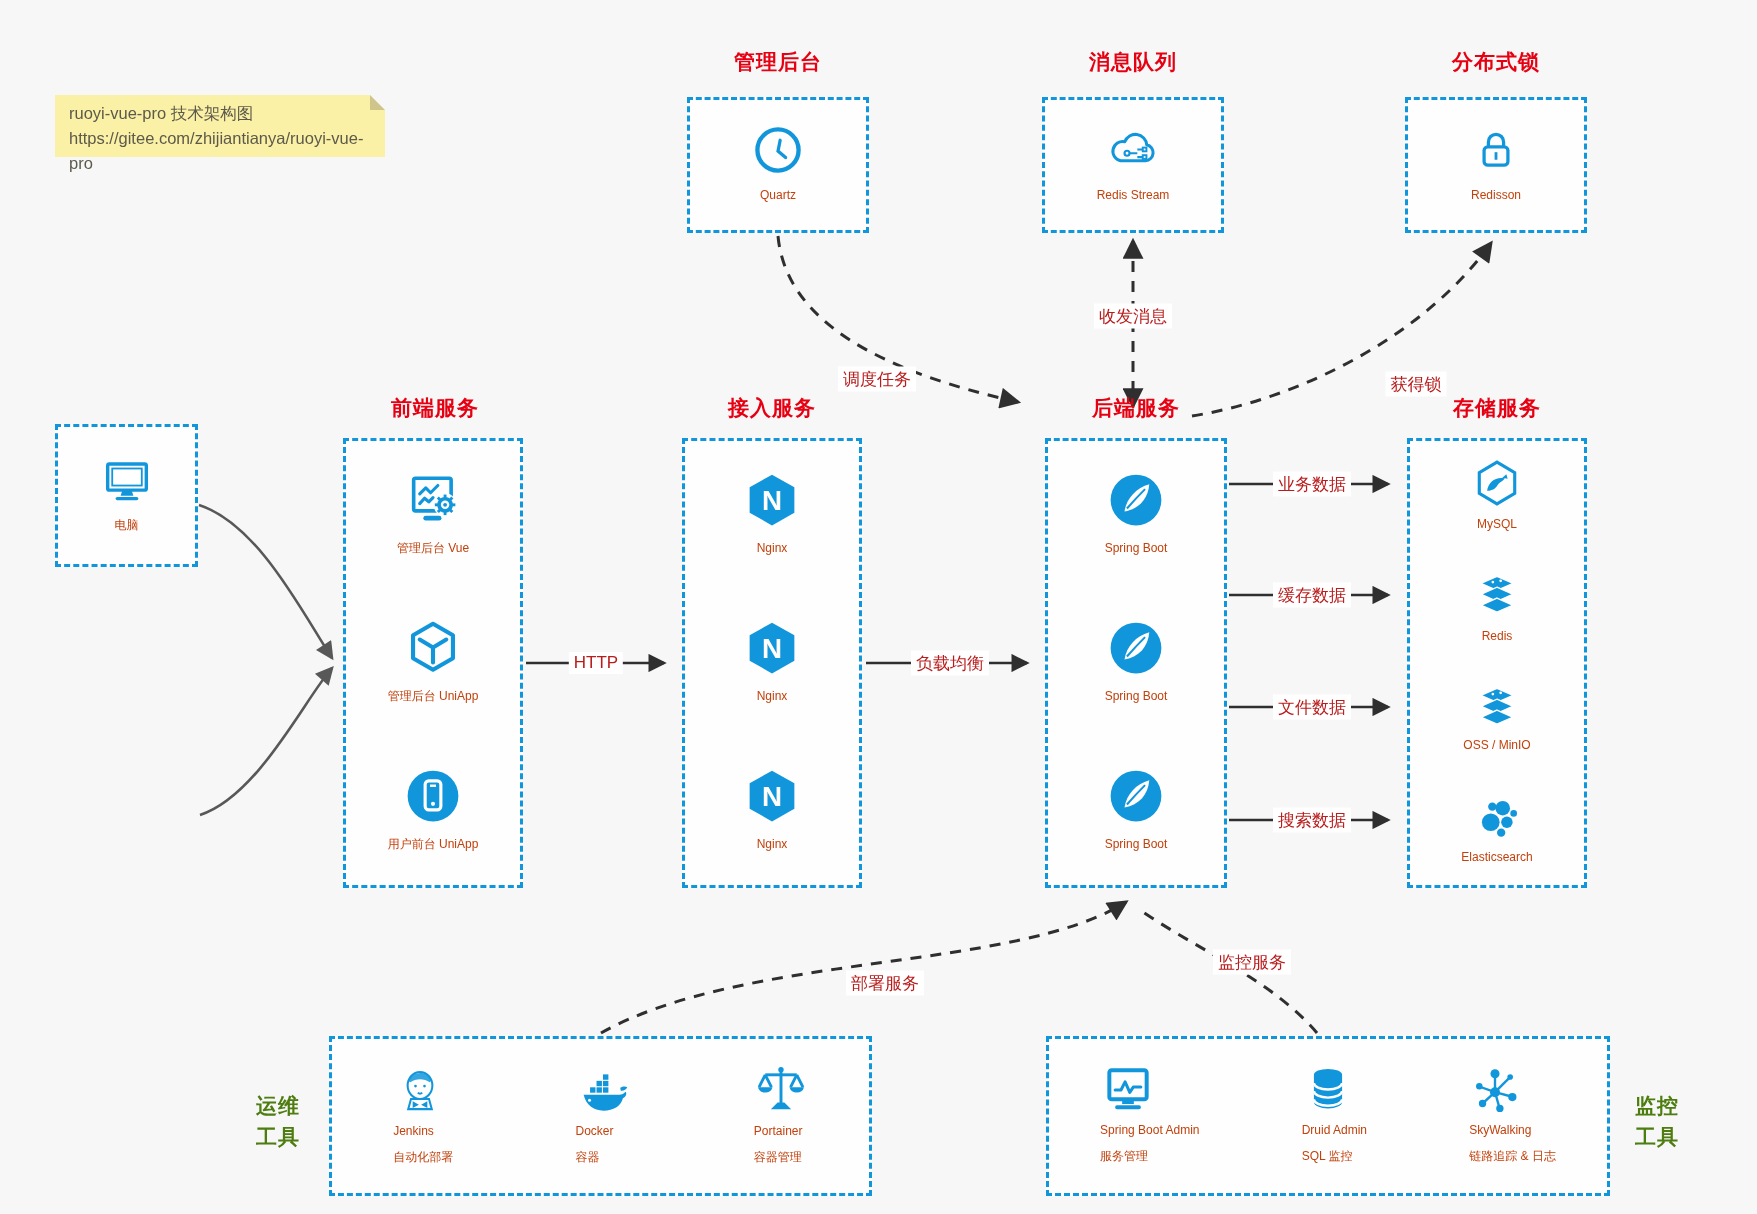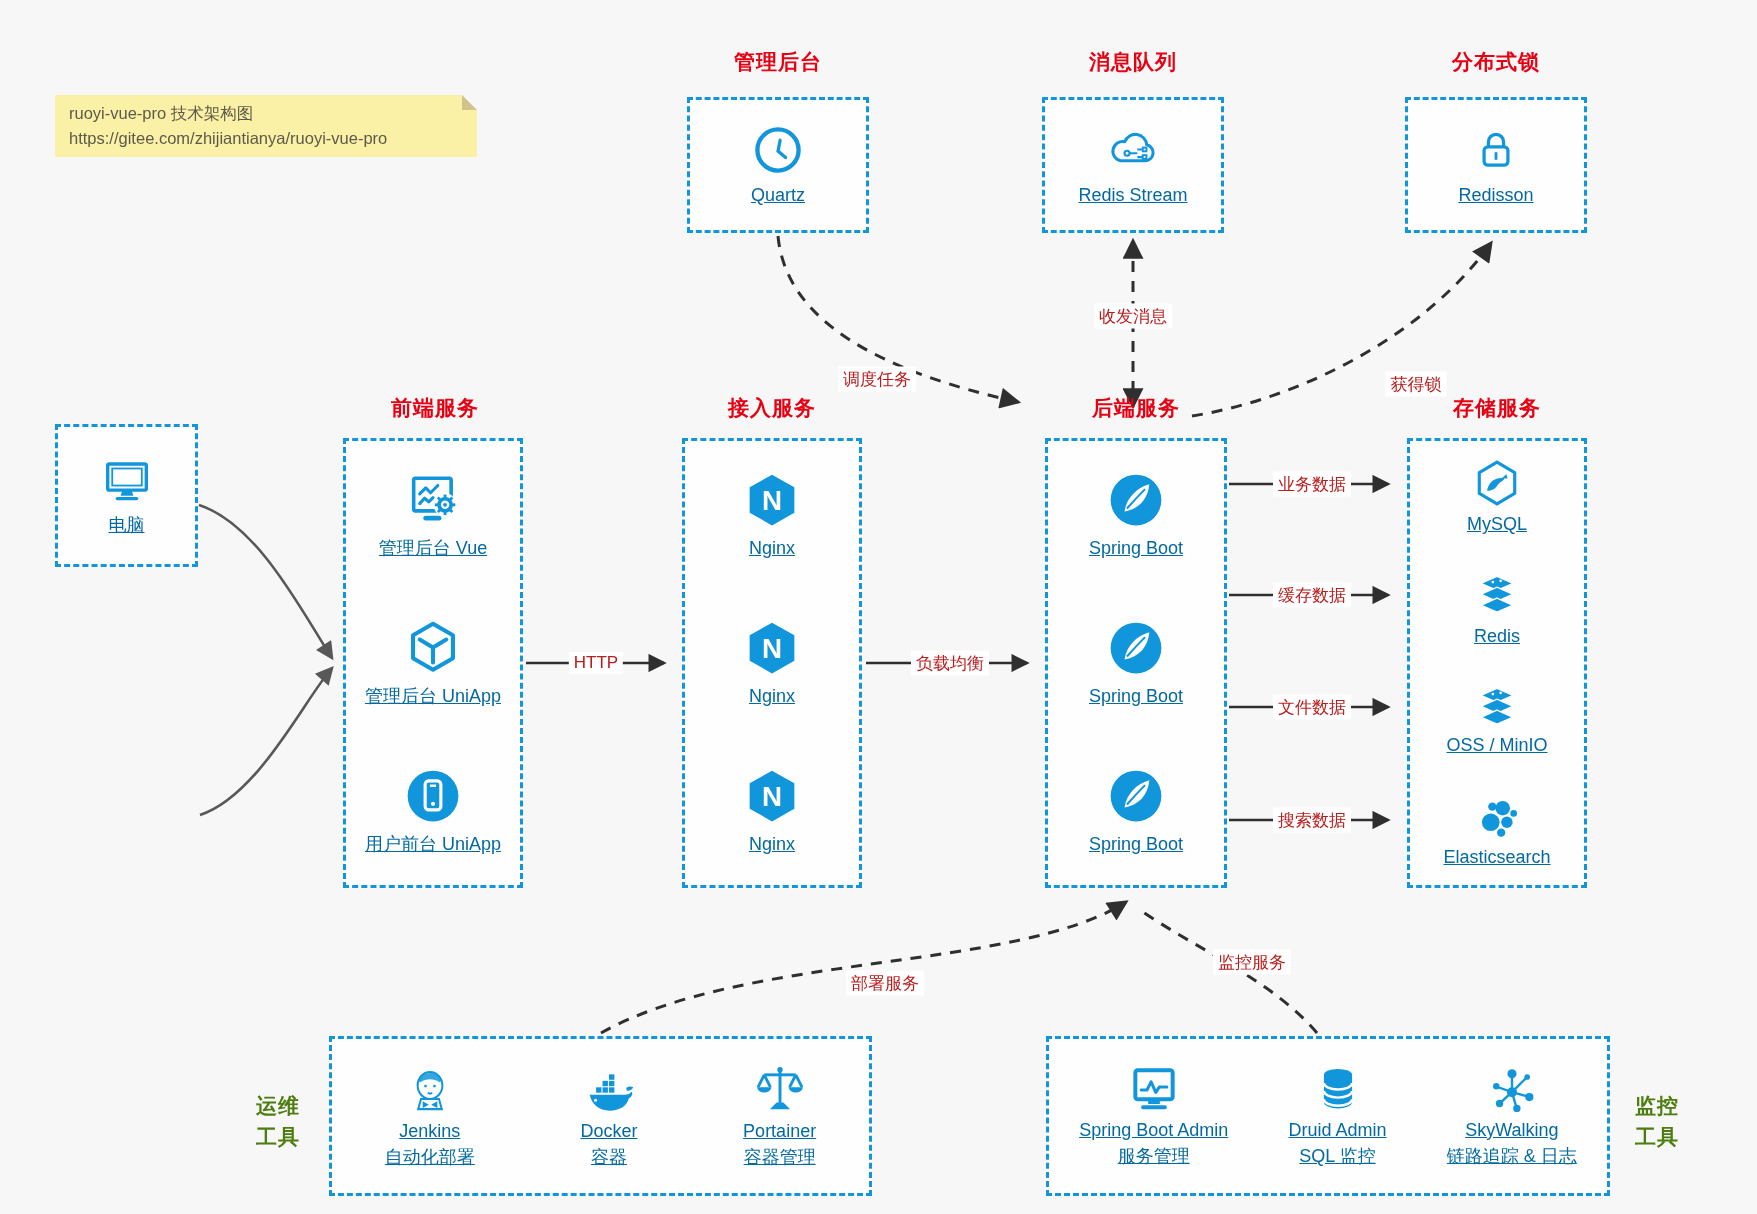--- a/index.html
+++ b/index.html
@@ -1,34 +1,34 @@
 <!DOCTYPE html>
 <html><head>
 <meta charset="utf-8">
 <style>
   html,body{margin:0;padding:0;background:#f7f7f8;font-family:"Liberation Sans","DejaVu Sans",sans-serif;}
   .canvas{position:relative;width:1757px;height:1214px;background:#f7f7f8;overflow:hidden;}
 
-  .note{position:absolute;left:55px;top:95px;width:422px;height:62px;background:#faf0a6;
+  .note{position:absolute;left:55px;top:95px;width:330px;height:62px;background:#faf0a6;
         color:#5c5a4a;font-size:16.5px;line-height:25px;padding:6px 0 6px 14px;box-sizing:border-box;z-index:2;}
   .note::after{content:"";position:absolute;top:0;right:0;width:0;height:0;
         border-top:15px solid #f7f7f8;border-left:15px solid #cfc489;}
 
   .gbox{position:absolute;background:#fefefe;border:3px dashed #1296db;box-sizing:border-box;
         display:flex;flex-direction:column;justify-content:space-around;align-items:center;z-index:1;}
   .gbox.row{flex-direction:row;}
 
   .gtitle{position:absolute;transform:translateX(-50%);font-size:21px;font-weight:bold;color:#e60012;
         white-space:nowrap;z-index:3;letter-spacing:1px;}
   .side-title{position:absolute;font-size:21px;font-weight:bold;color:#4d7c0f;text-align:center;
         line-height:31px;z-index:3;letter-spacing:1px;}
 
   .node{display:flex;flex-direction:column;align-items:center;gap:8px;}
-  .nl{font-size:18px;color:#0369a1;white-space:nowrap;line-height:22px;text-decoration:underline;}
-  .bnode{display:flex;flex-direction:column;align-items:center;gap:3px;}
+  .nl{font-size:12px;color:#c2410c;white-space:nowrap;line-height:22px;}
+  .bnode{display:flex;flex-direction:column;align-items:flex-start;gap:3px;}
   .bnode .nl{line-height:23px;}
 
   .elabel{position:absolute;transform:translate(-50%,-50%);font-size:17px;color:#b91c1c;background:#fff;
         padding:1px 5px;white-space:nowrap;z-index:2;}
 
   svg.overlay{position:absolute;left:0;top:0;z-index:1;pointer-events:none;}
   .ic{display:flex;align-items:center;justify-content:center;}
 </style>
 </head>
 <body>

